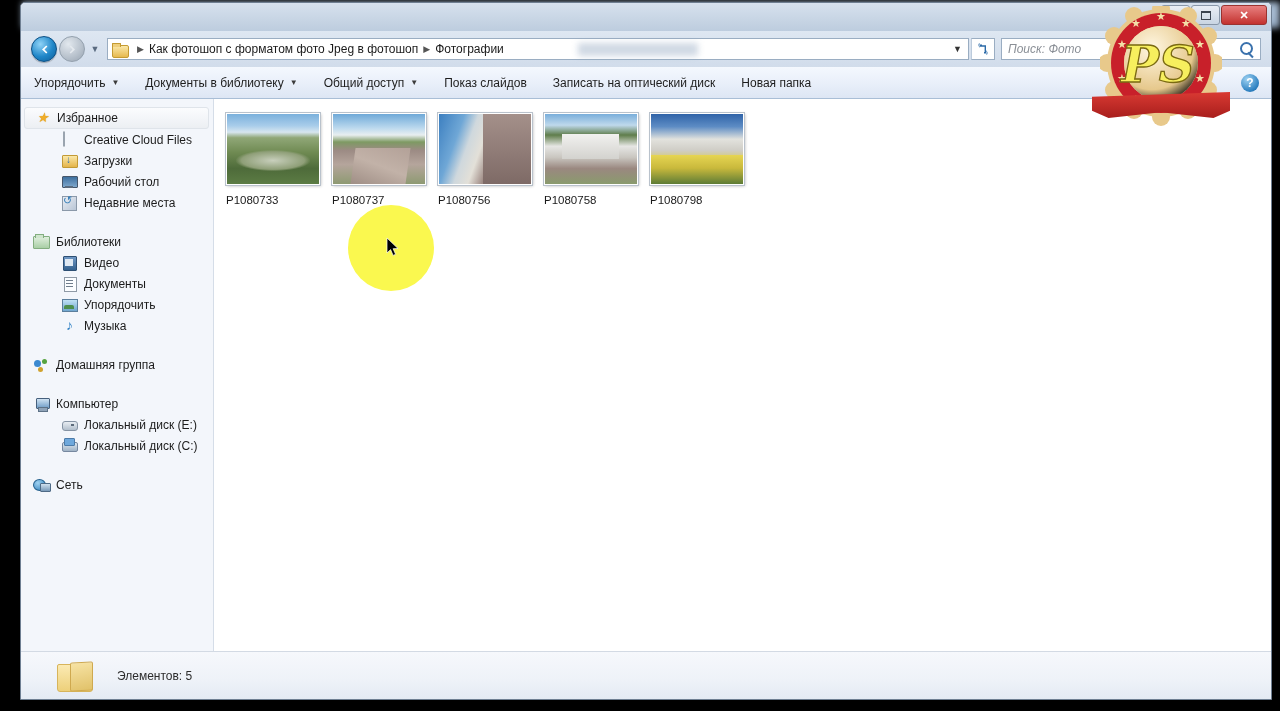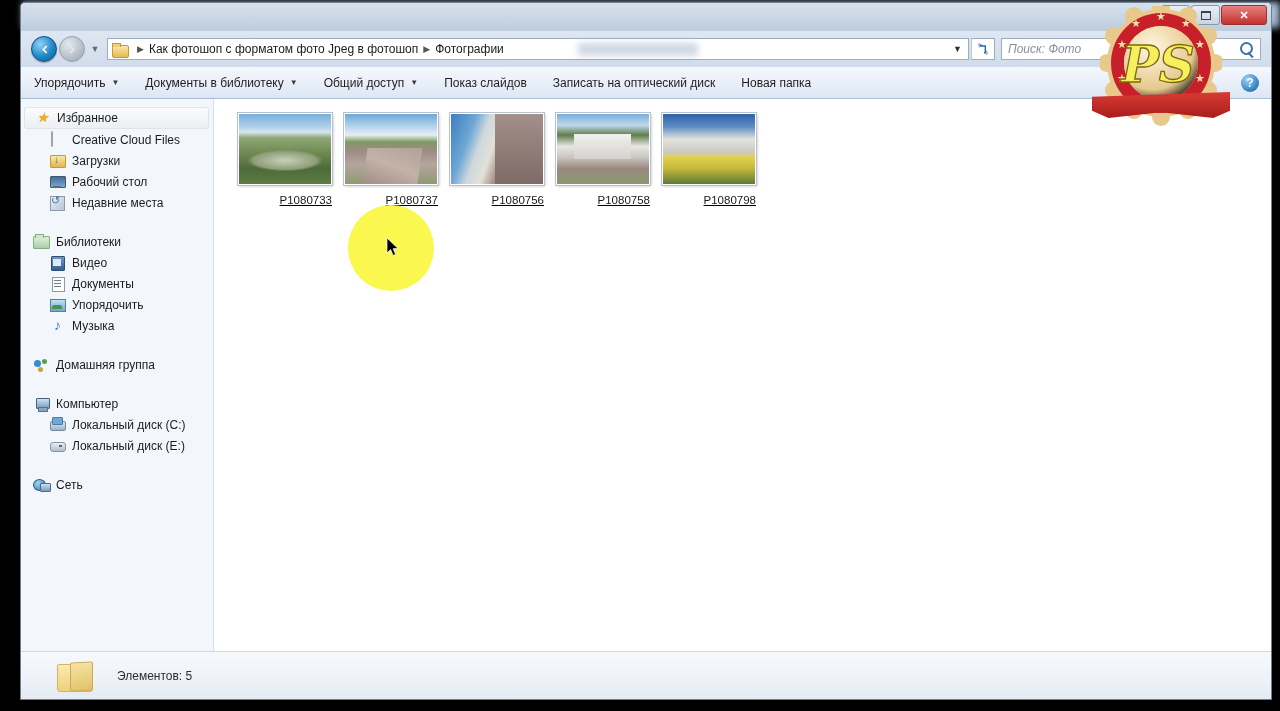--- a/index.html
+++ b/index.html
@@ -163,21 +163,21 @@
   #body { position: absolute; left: 0; top: 96px; width: 100%; bottom: 48px; display: flex; }
   #nav {
     width: 193px; background: #f3f6fb; border-right: 1px solid #d5dde8;
     padding-top: 8px; overflow: hidden;
   }
   .navitem {
     display: flex; align-items: center;
     height: 21px; font-size: 12px; color: #1c1c1c;
     padding-left: 12px; white-space: nowrap;
   }
-  .navitem.child { padding-left: 28px; }
+  .navitem.child { padding-left: 40px; }
   .navitem.sel {
     background: linear-gradient(180deg,#fbfcfe,#eceff3);
     border: 1px solid #dfe4ea; border-radius: 3px;
     margin: 0 4px 0 3px; height: 22px; padding-left: 9px;
   }
   .navgap { height: 18px; }
   .nicon { width: 17px; height: 15px; margin-right: 6px; flex: none; position: relative; }
 
   
   .ic-star { color:#f0ad28; font-size:13px; line-height:14px; text-align:center; display:block;
@@ -222,21 +222,21 @@
         background:linear-gradient(180deg,#e8edf2,#b2bfcc); border:1px solid #8694a4; border-radius:3px;}
   .ic-hdd:after { content:""; position:absolute; left:10px; top:7px; width:3px; height:2px; background:#5c6b7b;}
   .ic-net:before { content:""; position:absolute; left:0px; top:2px; width:11px; height:10px;
         background:radial-gradient(circle at 35% 30%, #9fd2f2, #2d7cb8); border:1px solid #215e8c; border-radius:50%;}
   .ic-net:after { content:""; position:absolute; left:7px; top:6px; width:9px; height:7px;
         background:linear-gradient(180deg,#cfe0ef,#7899b8); border:1px solid #4e6a86; border-radius:1px;}
 
   
   #content { flex: 1; background: #ffffff; position: relative; overflow: hidden; }
   #tiles { display: flex; padding: 14px 0 0 12px; gap: 0px; }
-  .tile { width: 106px; display: flex; flex-direction: column; align-items: flex-end; text-decoration: underline; }
+  .tile { width: 106px; display: flex; flex-direction: column; align-items: flex-start; }
   .thumb {
     width: 94px; height: 72px; background: #c8d0d8;
     border: 1px solid #ffffff;
     box-shadow: 0 0 0 1px #b9c2cc, 1px 1px 3px rgba(0,0,0,0.28);
     overflow: hidden; position: relative;
   }
   .tile .cap { font-size: 11.5px; color: #1a1a1a; margin-top: 9px; }
 
   
   .ph1 { background:
@@ -454,26 +454,26 @@
         <span>Домашняя группа</span>
       </div>
 
       <div class="navgap"></div>
 
       <div class="navitem">
         <span class="nicon ic-comp"></span>
         <span>Компьютер</span>
       </div>
       <div class="navitem child">
+        <span class="nicon ic-hdd"></span>
+        <span>Локальный диск (E:)</span>
+      </div>
+      <div class="navitem child">
         <span class="nicon ic-hddc"></span>
         <span>Локальный диск (C:)</span>
-      </div>
-      <div class="navitem child">
-        <span class="nicon ic-hdd"></span>
-        <span>Локальный диск (E:)</span>
       </div>
 
       <div class="navgap"></div>
 
       <div class="navitem">
         <span class="nicon ic-net"></span>
         <span>Сеть</span>
       </div>
     </div>
 

